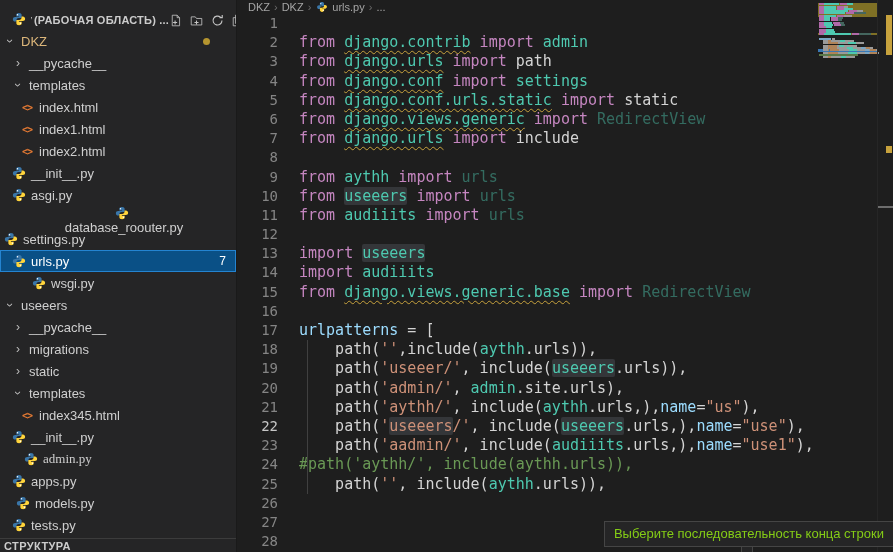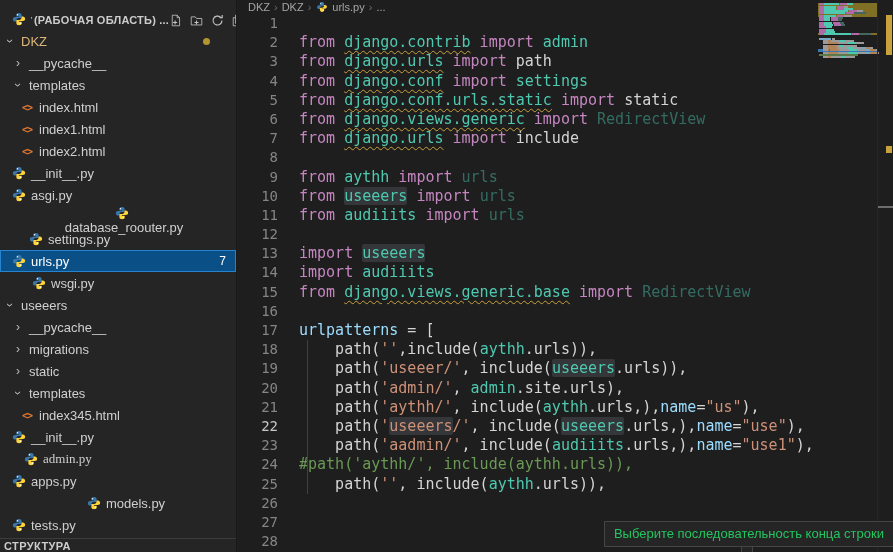--- a/index.html
+++ b/index.html
@@ -55,21 +55,21 @@
   
   .minimap { position:absolute; top:1px; right:16px; width:59px; cursor:pointer; }
   .mm-line { position:relative; height:2.3px; }
   .mm-line.warn { background:rgba(160,140,40,.75); }
   .mm-line.curline { background:var(--minimap-curline); }
   .mm-tok { position:absolute; top:0; height:2px; }
   .ruler { position:absolute; top:0; right:0; bottom:0; width:16px; border-left:1px solid #262626; cursor:pointer; }
   .ruler-mark { position:absolute; }
   
   .tooltip { position:absolute; right:-1px; bottom:5px; background:#252526; border:1px solid #454545;
-    padding:4px 9px 5px 9px; font-size:13px; color:#22c55e; white-space:nowrap; z-index:9; }
+    padding:4px 9px 5px 9px; font-size:13px; color:#84cc16; white-space:nowrap; z-index:9; }
   .tooltip-notch { position:absolute; bottom:0; right:140px; width:12px; height:5px;
     background:#252526; border-left:1px solid #454545; border-right:1px solid #454545; z-index:9; }
 </style>
 </head>
 <body>
 
 <div class="app">
 
   <div class="sidebar">
     <div class="tree" id="tree">
@@ -141,21 +141,21 @@
           <span class="ficon">
             <svg width="14" height="14" viewBox="0 0 16 16">
               <path fill="#3a76a8" d="M7.9 1c-2 0-3 .9-3 2.2V5h3.2v.6H3.6C2.1 5.6 1 6.6 1 8.2s1.1 2.7 2.6 2.7h1.5V9.3c0-1.4 1.2-2.4 2.7-2.4H11V3.2C11 1.9 9.9 1 7.9 1z"></path>
               <path fill="#ffd43b" d="M8.1 15c2 0 3-.9 3-2.2V11H7.9v-.6h4.5c1.5 0 2.6-1 2.6-2.6S13.9 5.1 12.4 5.1h-1.5v1.6c0 1.4-1.2 2.4-2.7 2.4H5v3.7C5 14.1 6.1 15 8.1 15z"></path>
               <circle fill="#fff" cx="6.3" cy="3.1" r=".8"></circle>
               <circle fill="#fff" cx="9.7" cy="12.9" r=".8"></circle>
             </svg>
           </span>
           <span>database_roouter.py</span>
         </div>
-        <div class="row" style="padding-left: 29px; text-align: right;">
+        <div class="row" style="padding-left: 4px; text-align: right;">
           <span class="ficon">
             <svg width="14" height="14" viewBox="0 0 16 16">
               <path fill="#3a76a8" d="M7.9 1c-2 0-3 .9-3 2.2V5h3.2v.6H3.6C2.1 5.6 1 6.6 1 8.2s1.1 2.7 2.6 2.7h1.5V9.3c0-1.4 1.2-2.4 2.7-2.4H11V3.2C11 1.9 9.9 1 7.9 1z"></path>
               <path fill="#ffd43b" d="M8.1 15c2 0 3-.9 3-2.2V11H7.9v-.6h4.5c1.5 0 2.6-1 2.6-2.6S13.9 5.1 12.4 5.1h-1.5v1.6c0 1.4-1.2 2.4-2.7 2.4H5v3.7C5 14.1 6.1 15 8.1 15z"></path>
               <circle fill="#fff" cx="6.3" cy="3.1" r=".8"></circle>
               <circle fill="#fff" cx="9.7" cy="12.9" r=".8"></circle>
             </svg>
           </span>
           <span>settings.py</span>
         </div>
@@ -234,21 +234,21 @@
           <span class="ficon">
             <svg width="14" height="14" viewBox="0 0 16 16">
               <path fill="#3a76a8" d="M7.9 1c-2 0-3 .9-3 2.2V5h3.2v.6H3.6C2.1 5.6 1 6.6 1 8.2s1.1 2.7 2.6 2.7h1.5V9.3c0-1.4 1.2-2.4 2.7-2.4H11V3.2C11 1.9 9.9 1 7.9 1z"></path>
               <path fill="#ffd43b" d="M8.1 15c2 0 3-.9 3-2.2V11H7.9v-.6h4.5c1.5 0 2.6-1 2.6-2.6S13.9 5.1 12.4 5.1h-1.5v1.6c0 1.4-1.2 2.4-2.7 2.4H5v3.7C5 14.1 6.1 15 8.1 15z"></path>
               <circle fill="#fff" cx="6.3" cy="3.1" r=".8"></circle>
               <circle fill="#fff" cx="9.7" cy="12.9" r=".8"></circle>
             </svg>
           </span>
           <span>apps.py</span>
         </div>
-        <div class="row" style="padding-left: 16px; justify-content: center;">
+        <div class="row" style="padding-left: 16px;">
           <span class="ficon">
             <svg width="14" height="14" viewBox="0 0 16 16">
               <path fill="#3a76a8" d="M7.9 1c-2 0-3 .9-3 2.2V5h3.2v.6H3.6C2.1 5.6 1 6.6 1 8.2s1.1 2.7 2.6 2.7h1.5V9.3c0-1.4 1.2-2.4 2.7-2.4H11V3.2C11 1.9 9.9 1 7.9 1z"></path>
               <path fill="#ffd43b" d="M8.1 15c2 0 3-.9 3-2.2V11H7.9v-.6h4.5c1.5 0 2.6-1 2.6-2.6S13.9 5.1 12.4 5.1h-1.5v1.6c0 1.4-1.2 2.4-2.7 2.4H5v3.7C5 14.1 6.1 15 8.1 15z"></path>
               <circle fill="#fff" cx="6.3" cy="3.1" r=".8"></circle>
               <circle fill="#fff" cx="9.7" cy="12.9" r=".8"></circle>
             </svg>
           </span>
           <span>models.py</span>
         </div>

